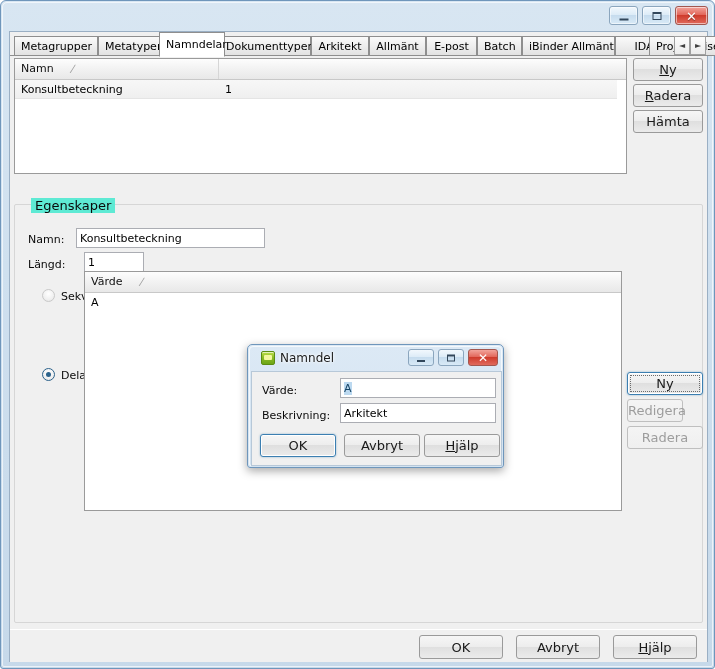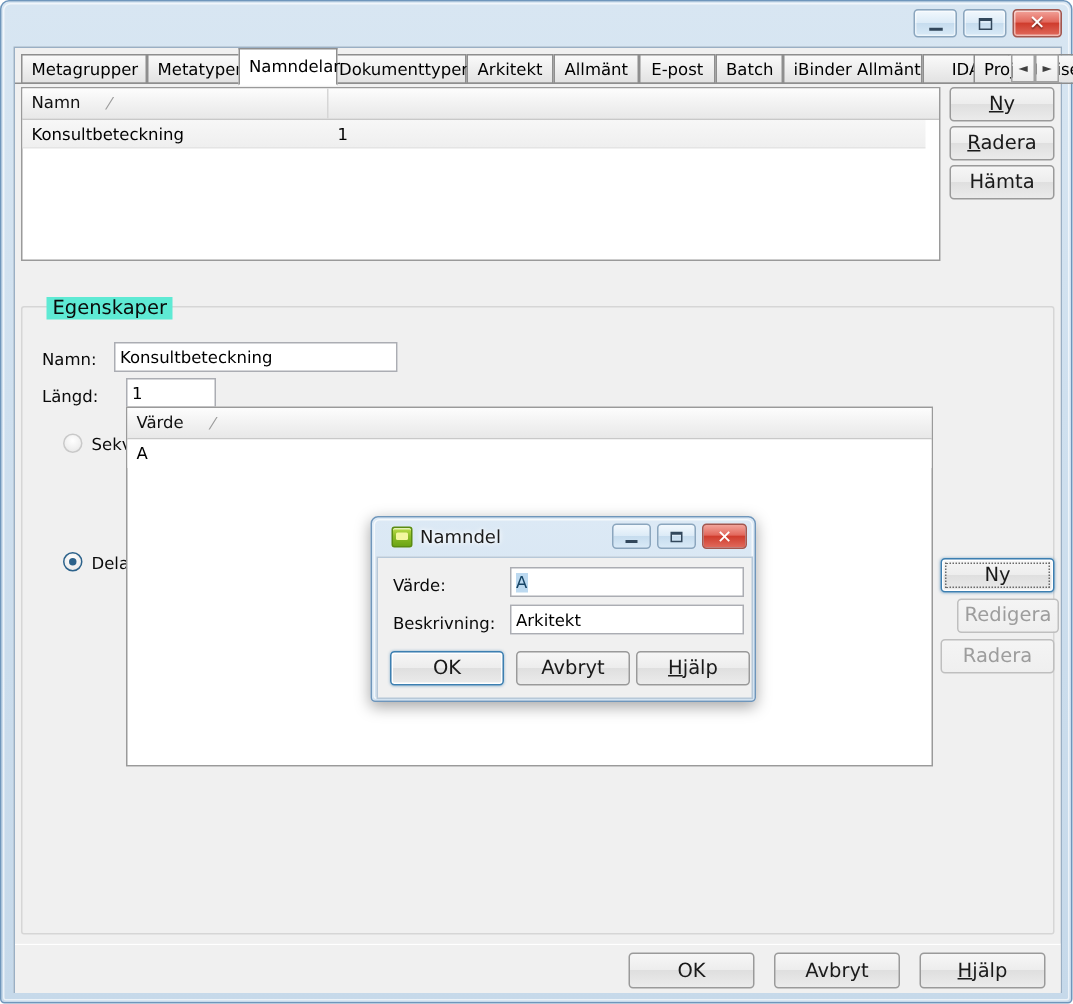--- a/index.html
+++ b/index.html
@@ -491,21 +491,21 @@
         </div>
         <div class="lv-row" style="top:21px;width:536px;background:#ffffff;border-bottom:none;">
           <div class="lv-cell" style="left:0;width:536px;">A</div>
         </div>
       </div>
 
       <div class="btn focus" style="left:617px;top:316px;width:76px;height:23px;">
         <span>Ny</span>
         <span class="focus-rect"></span>
       </div>
-      <div class="btn disabled" style="left:617px;top:343px;width:68px;height:23px;margin-left:11px;">Redigera</div>
+      <div class="btn disabled" style="left:617px;top:343px;width:56px;height:23px;">Redigera</div>
       <div class="btn disabled" style="left:617px;top:370px;width:76px;height:23px;">Radera</div>
 
       <div id="bottom-sep"></div>
       <div id="bottombar">
         <div class="btn" style="left:409px;top:5px;width:84px;height:24px;line-height:23px;">OK</div>
         <div class="btn" style="left:506px;top:5px;width:84px;height:24px;line-height:23px;">Avbryt</div>
         <div class="btn" style="left:603px;top:5px;width:84px;height:24px;line-height:23px;">
           <u>H</u><span>jälp</span>
         </div>
       </div>

